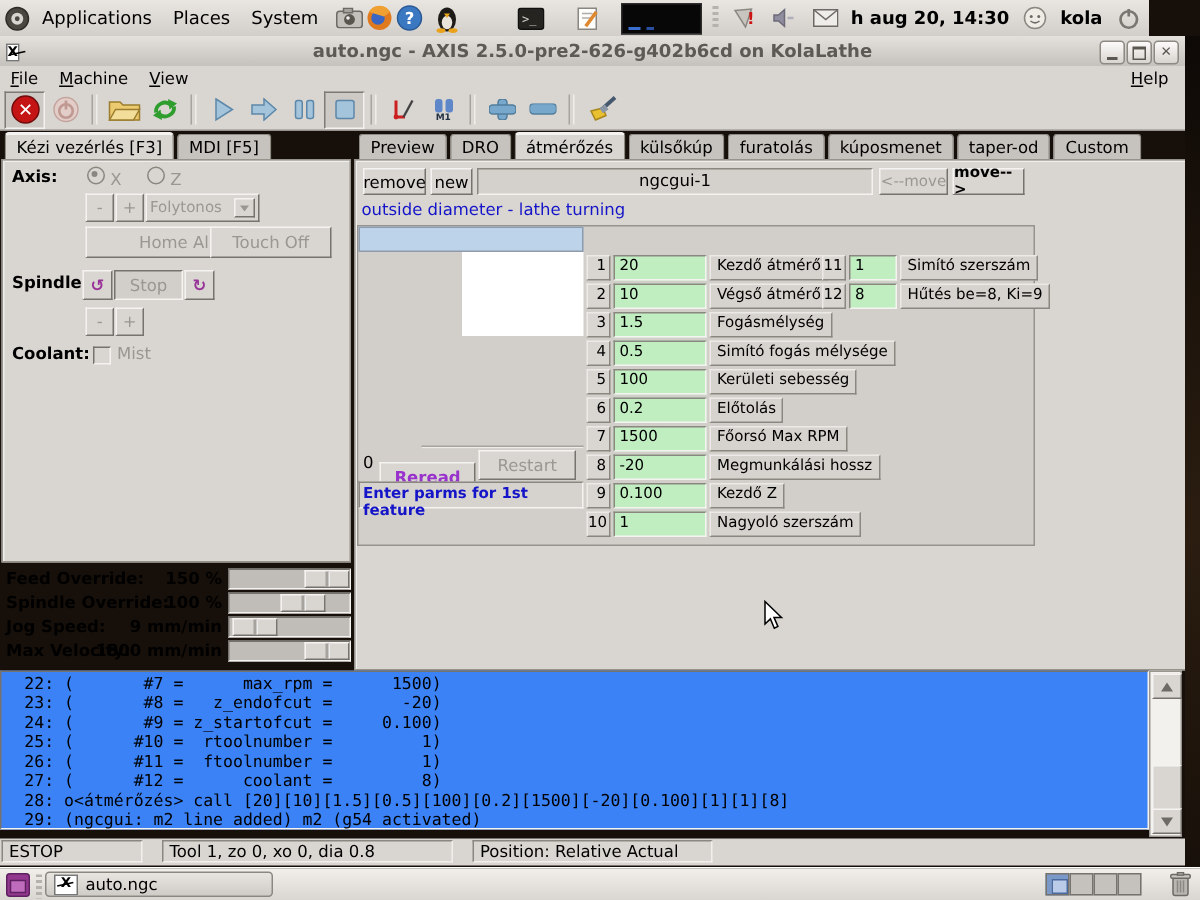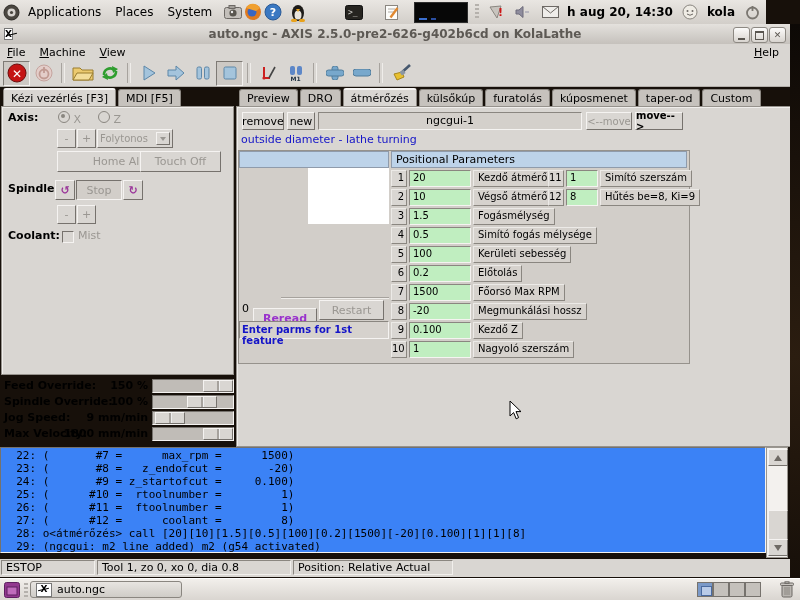--- a/index.html
+++ b/index.html
@@ -85,21 +85,21 @@
   #gcode-pre{margin:1px 0 0 2px;font-family:"DejaVu Sans Mono","Liberation Mono",monospace;
       font-size:11px;line-height:13px;white-space:pre;}
   #gcode-scroll{left:766px;top:447px;width:22px;height:111px;background:#f3f1ee;border:1px solid #9a968f;box-sizing:border-box;}
   .sbarrow{position:absolute;left:1px;width:18px;height:15px;background:#d9d6d2;
       border:1px solid;border-color:#f5f3f1 #76726d #76726d #f5f3f1;display:flex;align-items:center;justify-content:center;}
   .tri-up{width:0;height:0;border-left:4px solid transparent;border-right:4px solid transparent;border-bottom:6px solid #6e6a65;}
   .tri-down{width:0;height:0;border-left:4px solid transparent;border-right:4px solid transparent;border-top:6px solid #6e6a65;}
   #sbthumb{position:absolute;left:1px;top:62px;width:18px;height:30px;background:#d9d6d2;
       border:1px solid;border-color:#f5f3f1 #76726d #76726d #f5f3f1;}
   
-  #statusbar{left:0;top:559px;width:790px;height:18px;background:#d9d6d2;display:flex;gap:2px;padding:1px 0 0 1px;box-sizing:border-box;}
+  #statusbar{left:0;top:559px;width:790px;height:18px;background:#d9d6d2;display:flex;gap:13px;padding:1px 0 0 1px;box-sizing:border-box;}
   .scell{height:15px;border:1px solid;border-color:#8a8680 #f1efec #f1efec #8a8680;box-sizing:border-box;
       padding:0 4px;font-size:11px;background:#d9d6d2;}
   
   #taskbar{left:0;top:578px;width:800px;height:22px;background:linear-gradient(#f2efeb,#d8d4cf);
       border-top:1px solid #fff;}
   #task-btn{position:absolute;left:30px;top:2px;width:152px;height:17px;border:1px solid #8a8680;border-radius:3px;
       background:linear-gradient(#e8e5e1,#cfccc7);display:flex;align-items:center;gap:5px;padding-left:5px;box-sizing:border-box;}
   .ws-cell{position:absolute;top:3px;width:16px;height:15px;border:1px solid #76726d;background:#c5c1bc;box-sizing:border-box;}
   .ws-cell.active{background:#7a99c8;}
   #trash{position:absolute;right:5px;top:2px;width:16px;height:17px;}
@@ -390,21 +390,20 @@
 
 <div class="abs" id="param-frame">
   <div class="bluehead abs" style="left:0;top:0;width:150px;height:17px;"></div>
   <div class="abs" style="left:0;top:17px;width:150px;height:152px;background:#d2cec9;"></div>
   <div id="preview-box"></div>
   <div class="abs" style="left:42px;top:146px;width:108px;height:1px;background:#a6a29d;border-bottom:1px solid #efedea;"></div>
   <span class="abs" style="left:3px;top:151px;font-size:11px;">0</span>
   <div class="abs btn" id="reread-btn" style="left:14px;top:157px;width:62px;height:18px;">Reread</div>
   <div class="abs btn disabled" style="left:80px;top:149px;width:63px;height:18px;">Restart</div>
   <div id="hint-box">Enter parms for 1st feature</div>
-  <div class="bluehead abs" style="left:152px;top:0;width:296px;height:17px;">Positional Parameters</div>
   <div id="params-col1">
       <div class="prow" style="left: 152px; top: 19px;">
         <span class="pn">1</span>
         <span class="pentry" style="width: 62px;">20</span>
         <span class="plabel">Kezdő átmérő</span>
       </div>
       <div class="prow" style="left: 152px; top: 38px;">
         <span class="pn">2</span>
         <span class="pentry" style="width: 62px;">10</span>
         <span class="plabel">Végső átmérő</span>

